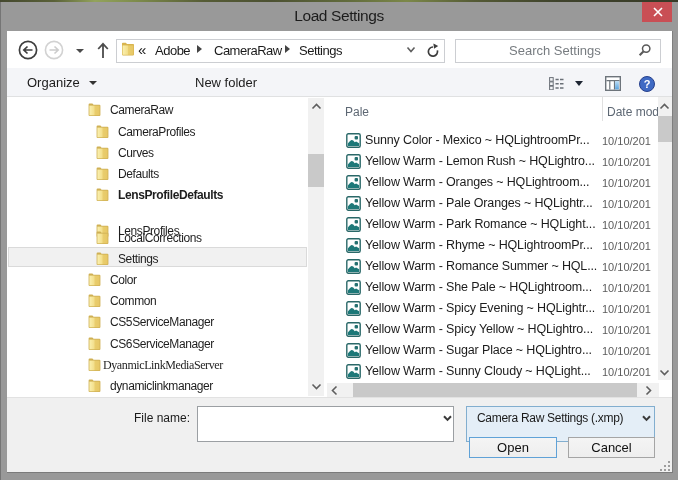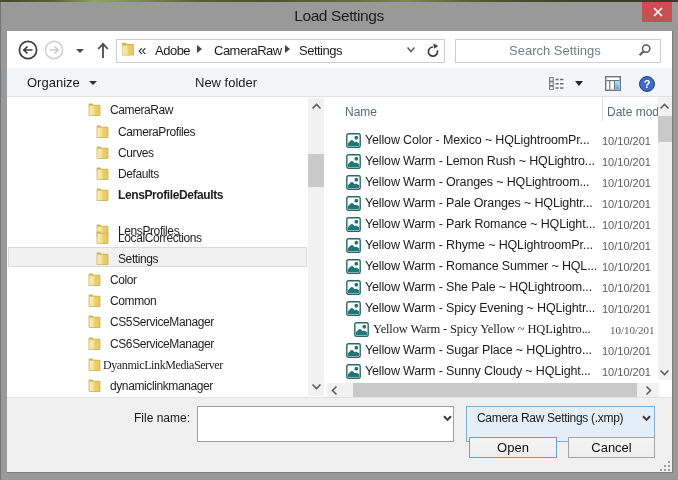--- a/index.html
+++ b/index.html
@@ -405,32 +405,32 @@
         <path d="M1.5 5.5 L5.5 1.5 L9.5 5.5" class="chev"></path>
       </svg>
     </div>
     <div class="abs" style="left:304px;top:286px;">
       <svg width="11" height="7" viewBox="0 0 11 7">
         <path d="M1.5 1.5 L5.5 5.5 L9.5 1.5" class="chev"></path>
       </svg>
     </div>
   </div>
 <div id="listpane" class="abs" style="left:327px;top:97px;width:345px;height:300px;">
-    <div class="abs" style="left:18px;top:8px;font-size:12px;color:#5d6773;">Name</div>
+    <div class="abs" style="left:18px;top:8px;font-size:12px;color:#5d6773;">Pale</div>
     <div class="abs" style="left:275px;top:0px;width:1px;height:24px;background:#e0e0e0;"></div>
     <div class="abs" style="left:280px;top:8px;width:51px;overflow:hidden;font-size:12px;color:#5d6773;white-space:nowrap;">Date modified</div>
     <div class="abs listrow" style="left:0;top:34px;">
       <div class="abs" style="left:19px;top:2px;">
         <svg width="15" height="15" viewBox="0 0 15 15">
           <rect x="0.8" y="0.8" width="13.4" height="13.4" rx="1.5" fill="#fdfefe" stroke="#2a6868" stroke-width="1.4"></rect>
           <rect x="8.6" y="3" width="3.4" height="3.4" rx="1" fill="#247070"></rect>
           <path d="M1.9 12.9 L1.9 10.6 Q4.4 7 5.8 7 Q7.2 7 8.7 9.3 L10.1 8.6 L13.1 10.2 L13.1 12.9 Z" fill="#1d7878"></path>
         </svg>
       </div>
-      <div class="lbl">Yellow Color - Mexico ~ HQLightroomPr...</div>
+      <div class="lbl">Sunny Color - Mexico ~ HQLightroomPr...</div>
       <div class="date">10/10/201</div>
     </div>
     <div class="abs listrow" style="left:0;top:55px;">
       <div class="abs" style="left:19px;top:2px;">
         <svg width="15" height="15" viewBox="0 0 15 15">
           <rect x="0.8" y="0.8" width="13.4" height="13.4" rx="1.5" fill="#fdfefe" stroke="#2a6868" stroke-width="1.4"></rect>
           <rect x="8.6" y="3" width="3.4" height="3.4" rx="1" fill="#247070"></rect>
           <path d="M1.9 12.9 L1.9 10.6 Q4.4 7 5.8 7 Q7.2 7 8.7 9.3 L10.1 8.6 L13.1 10.2 L13.1 12.9 Z" fill="#1d7878"></path>
         </svg>
       </div>
@@ -507,21 +507,21 @@
       <div class="abs" style="left:19px;top:2px;">
         <svg width="15" height="15" viewBox="0 0 15 15">
           <rect x="0.8" y="0.8" width="13.4" height="13.4" rx="1.5" fill="#fdfefe" stroke="#2a6868" stroke-width="1.4"></rect>
           <rect x="8.6" y="3" width="3.4" height="3.4" rx="1" fill="#247070"></rect>
           <path d="M1.9 12.9 L1.9 10.6 Q4.4 7 5.8 7 Q7.2 7 8.7 9.3 L10.1 8.6 L13.1 10.2 L13.1 12.9 Z" fill="#1d7878"></path>
         </svg>
       </div>
       <div class="lbl">Yellow Warm - Spicy Evening ~ HQLightr...</div>
       <div class="date">10/10/201</div>
     </div>
-    <div class="abs listrow" style="left:8px;top:223px;font-family:Liberation Serif, serif;">
+    <div class="abs listrow" style="left:0;top:223px;">
       <div class="abs" style="left:19px;top:2px;">
         <svg width="15" height="15" viewBox="0 0 15 15">
           <rect x="0.8" y="0.8" width="13.4" height="13.4" rx="1.5" fill="#fdfefe" stroke="#2a6868" stroke-width="1.4"></rect>
           <rect x="8.6" y="3" width="3.4" height="3.4" rx="1" fill="#247070"></rect>
           <path d="M1.9 12.9 L1.9 10.6 Q4.4 7 5.8 7 Q7.2 7 8.7 9.3 L10.1 8.6 L13.1 10.2 L13.1 12.9 Z" fill="#1d7878"></path>
         </svg>
       </div>
       <div class="lbl">Yellow Warm - Spicy Yellow ~ HQLightro...</div>
       <div class="date">10/10/201</div>
     </div>

